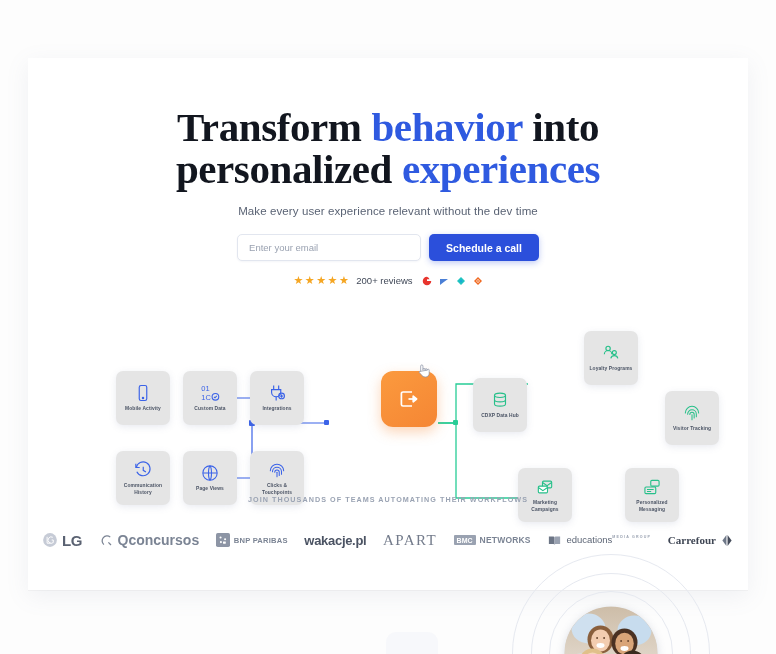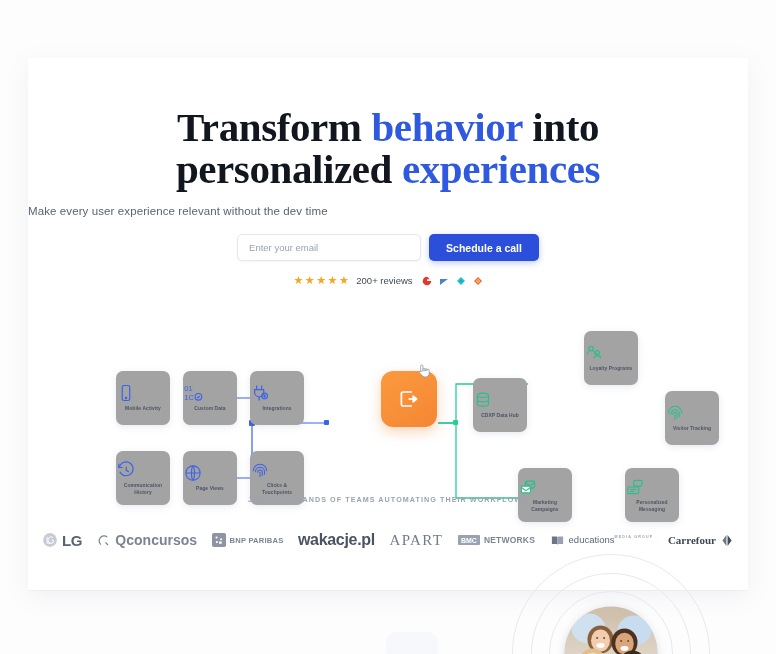--- a/index.html
+++ b/index.html
@@ -19,21 +19,21 @@
   
   .hero{position:absolute;left:0;top:0;width:720px;}
   .headline{
     font-family:"Liberation Serif", serif;
     font-weight:700;font-size:41px;line-height:1.03;
     color:#12161f;text-align:center;margin:0;padding-top:48px;
     letter-spacing:-.4px;
   }
   .headline .accent{color:#2f5ae0;}
   .subhead{
-    text-align:left;font-size:11.5px;color:#5a6374;margin:15px 0 8px;
+    text-align:center;font-size:11.5px;color:#5a6374;margin:15px 0 8px;
     letter-spacing:.1px;
   }
 
   .cta{
     display:flex;justify-content:center;align-items:flex-end;gap:8px;
     margin-top:17px;
   }
   .email-field{
     width:160px;height:25px;border:1px solid #e2e6ef;border-radius:5px;
     background:#fff;font-size:9.5px;color:#9aa2b1;padding:0 11px;
@@ -55,23 +55,23 @@
   .stars{color:#f5a623;font-size:11px;letter-spacing:1.5px;}
   .reviews-label{font-size:9.5px;color:#424a59;}
   .badges{display:flex;align-items:center;gap:7px;margin-left:3px;}
   .badge{width:10px;height:10px;display:block;}
 
   
   .diagram{position:absolute;left:0;top:225px;width:720px;height:240px;}
   .svg-layer{position:absolute;left:0;top:0;}
 
   .fcard{
-    position:absolute;width:54px;height:54px;background:#a3a3a3;
+    position:absolute;width:54px;height:54px;background:#e5e5e5;
     border-radius:7px;box-shadow:0 2px 7px rgba(105,120,160,.15);
-    display:flex;flex-direction:column;justify-content:center;
+    display:flex;flex-direction:column;align-items:center;justify-content:center;
     gap:3px;
   }
   .fcard .ico{width:20px;height:20px;display:block;}
   .fcard .lbl{
     font-size:4.9px;font-weight:700;color:#4a5364;text-align:center;
     line-height:1.28;letter-spacing:.1px;padding:0 2px;
   }
 
   .hub{
     position:absolute;left:353px;top:324px;width:56px;height:56px;
@@ -372,21 +372,21 @@
               <circle cx="6.5" cy="6.5" r="1.5"></circle>
               <circle cx="13" cy="9" r="1.5"></circle>
               <circle cx="7" cy="13" r="1.5"></circle>
               <rect x="10" y="12" width="4" height="3.4" rx=".6"></rect>
             </g>
         </svg>
         <span style="font-size:7.6px;font-weight:700;letter-spacing:.2px">BNP PARIBAS</span>
       </div>
 
       <div class="logo">
-        <span style="font-size:16px;font-weight:700;color:#4b5363;letter-spacing:-.3px">wakacje.pl</span>
+        <span style="font-size:13px;font-weight:700;color:#4b5363;letter-spacing:-.3px">wakacje.pl</span>
       </div>
 
       <div class="logo">
         <span style="font-family:'Liberation Serif',serif;font-size:15px;font-weight:400;color:#737b8b;letter-spacing:1.4px">APART</span>
       </div>
 
       <div class="logo">
         <span style="font-size:7px;font-weight:700;color:#fff;background:#9aa2b1;padding:1.5px 3px;border-radius:1px">BMC</span>
         <span style="font-size:8.5px;font-weight:600;letter-spacing:.2px">NETWORKS</span>
       </div>

